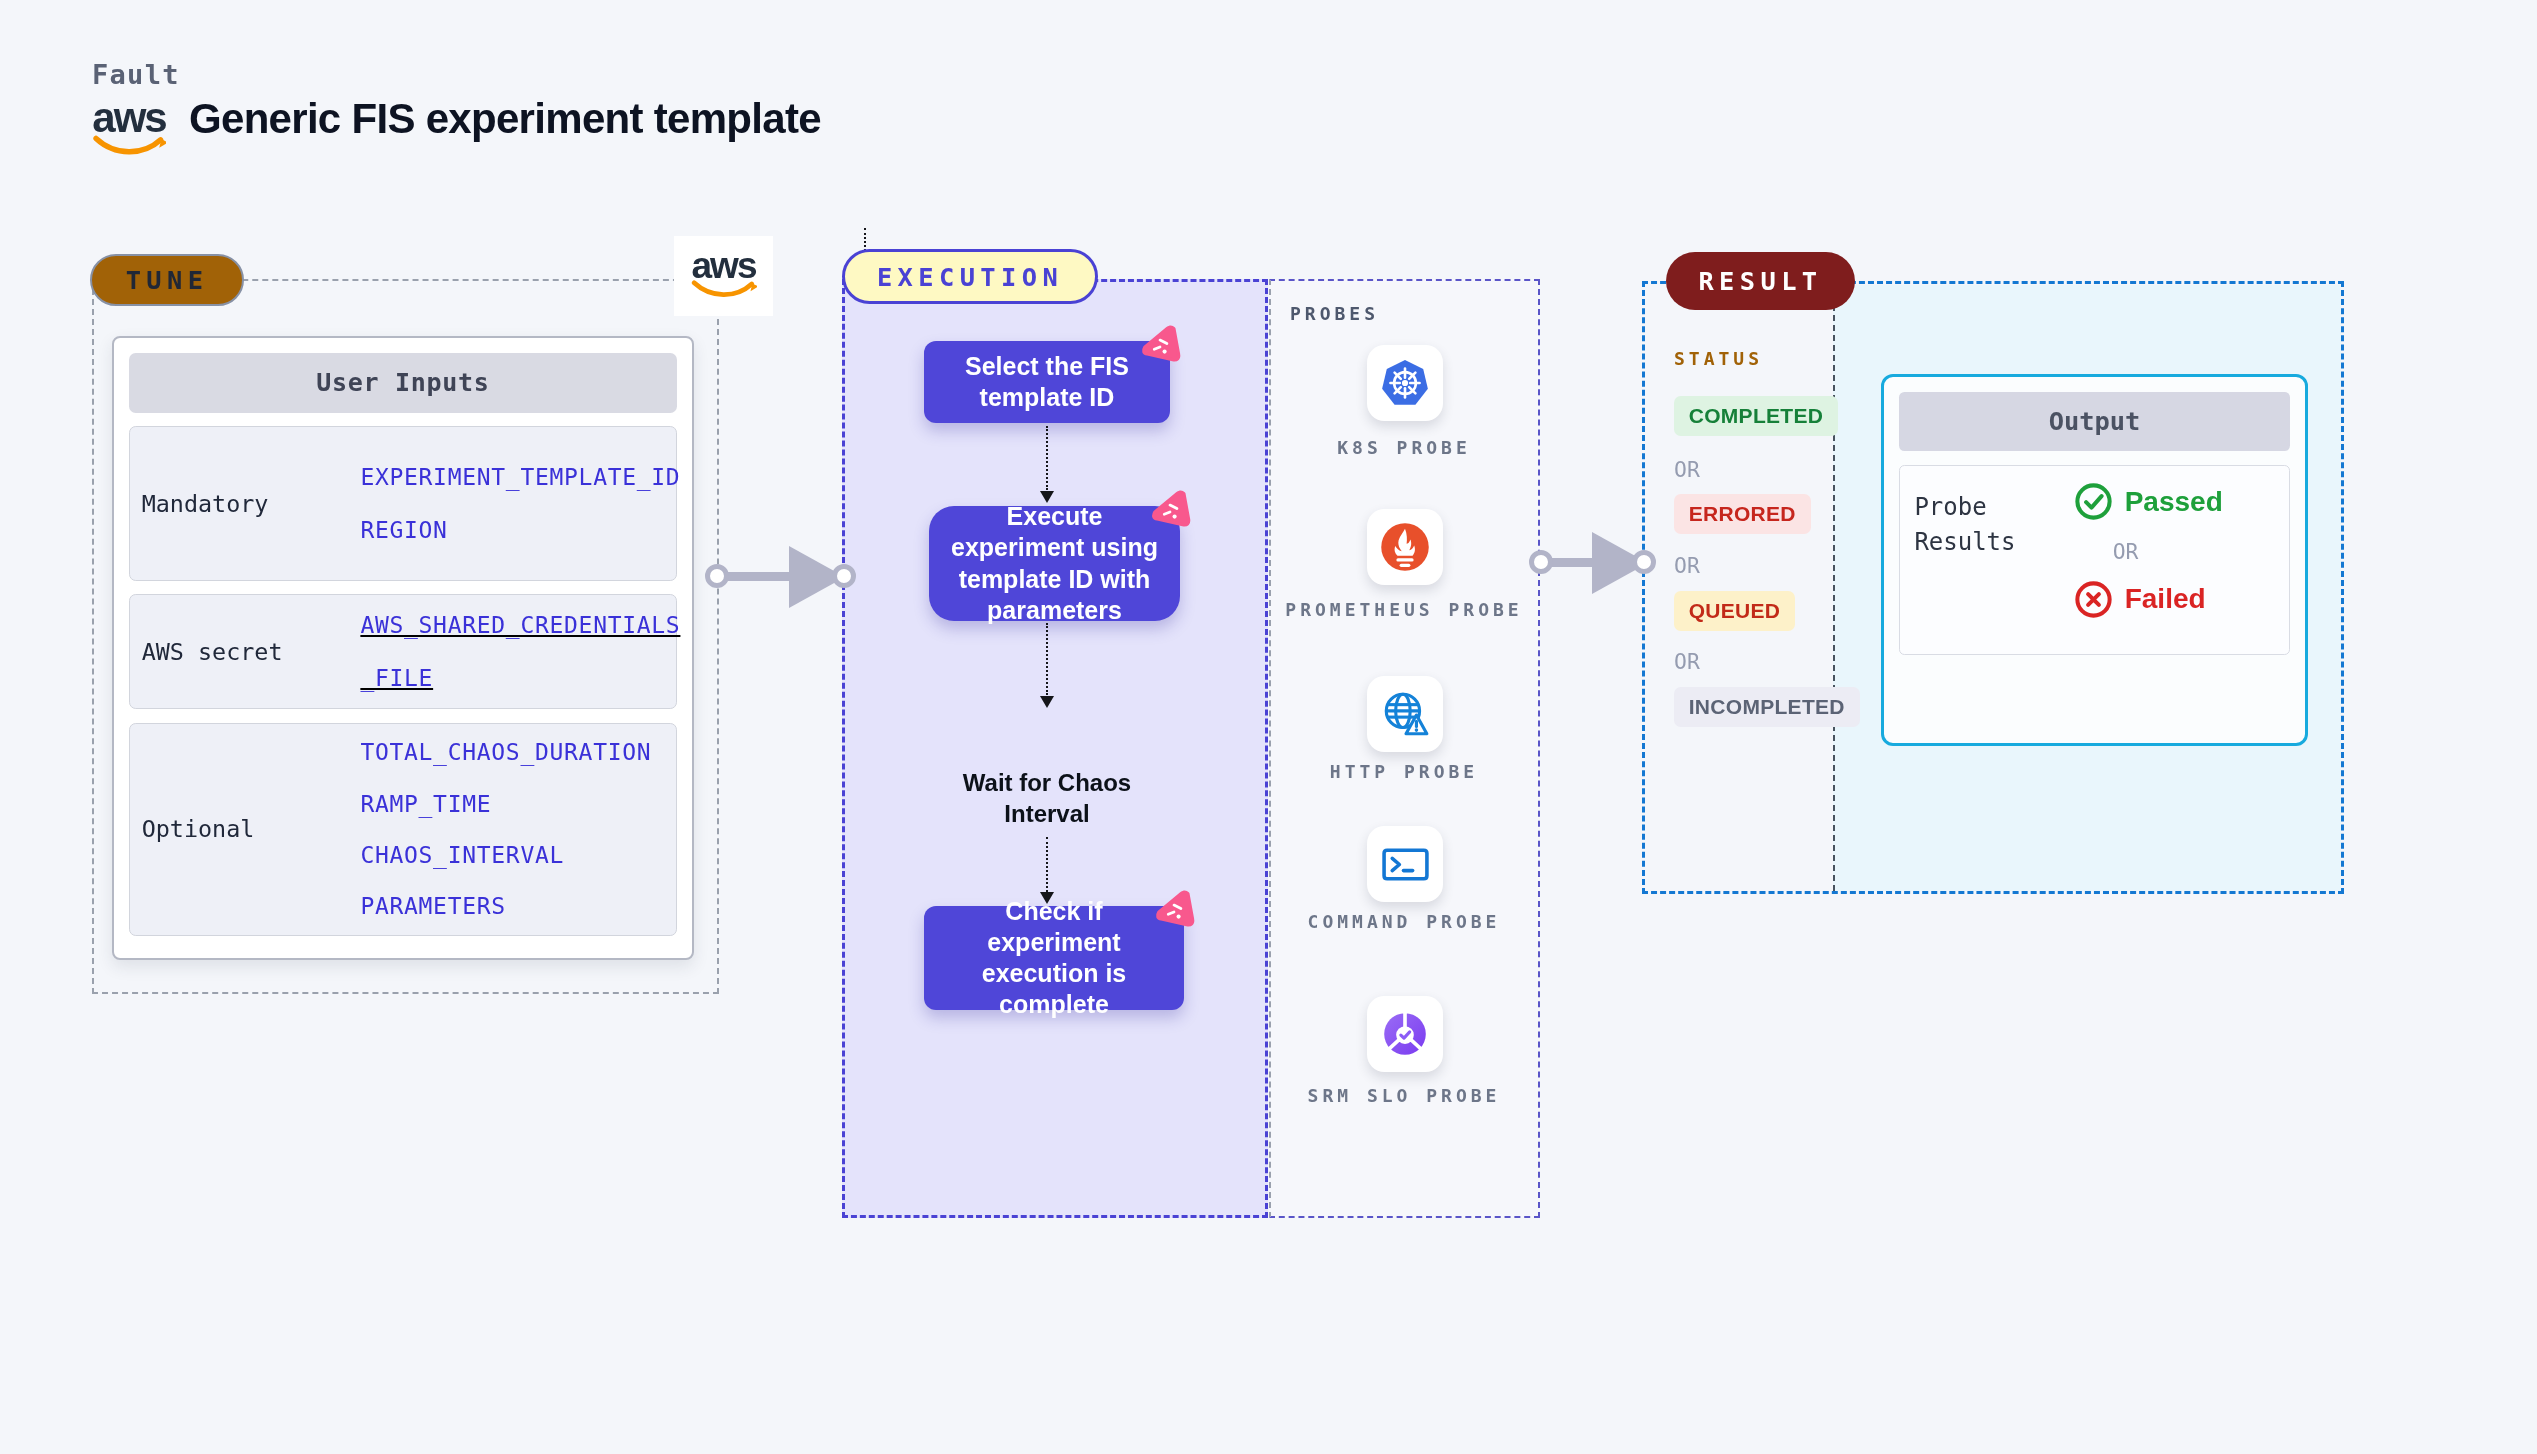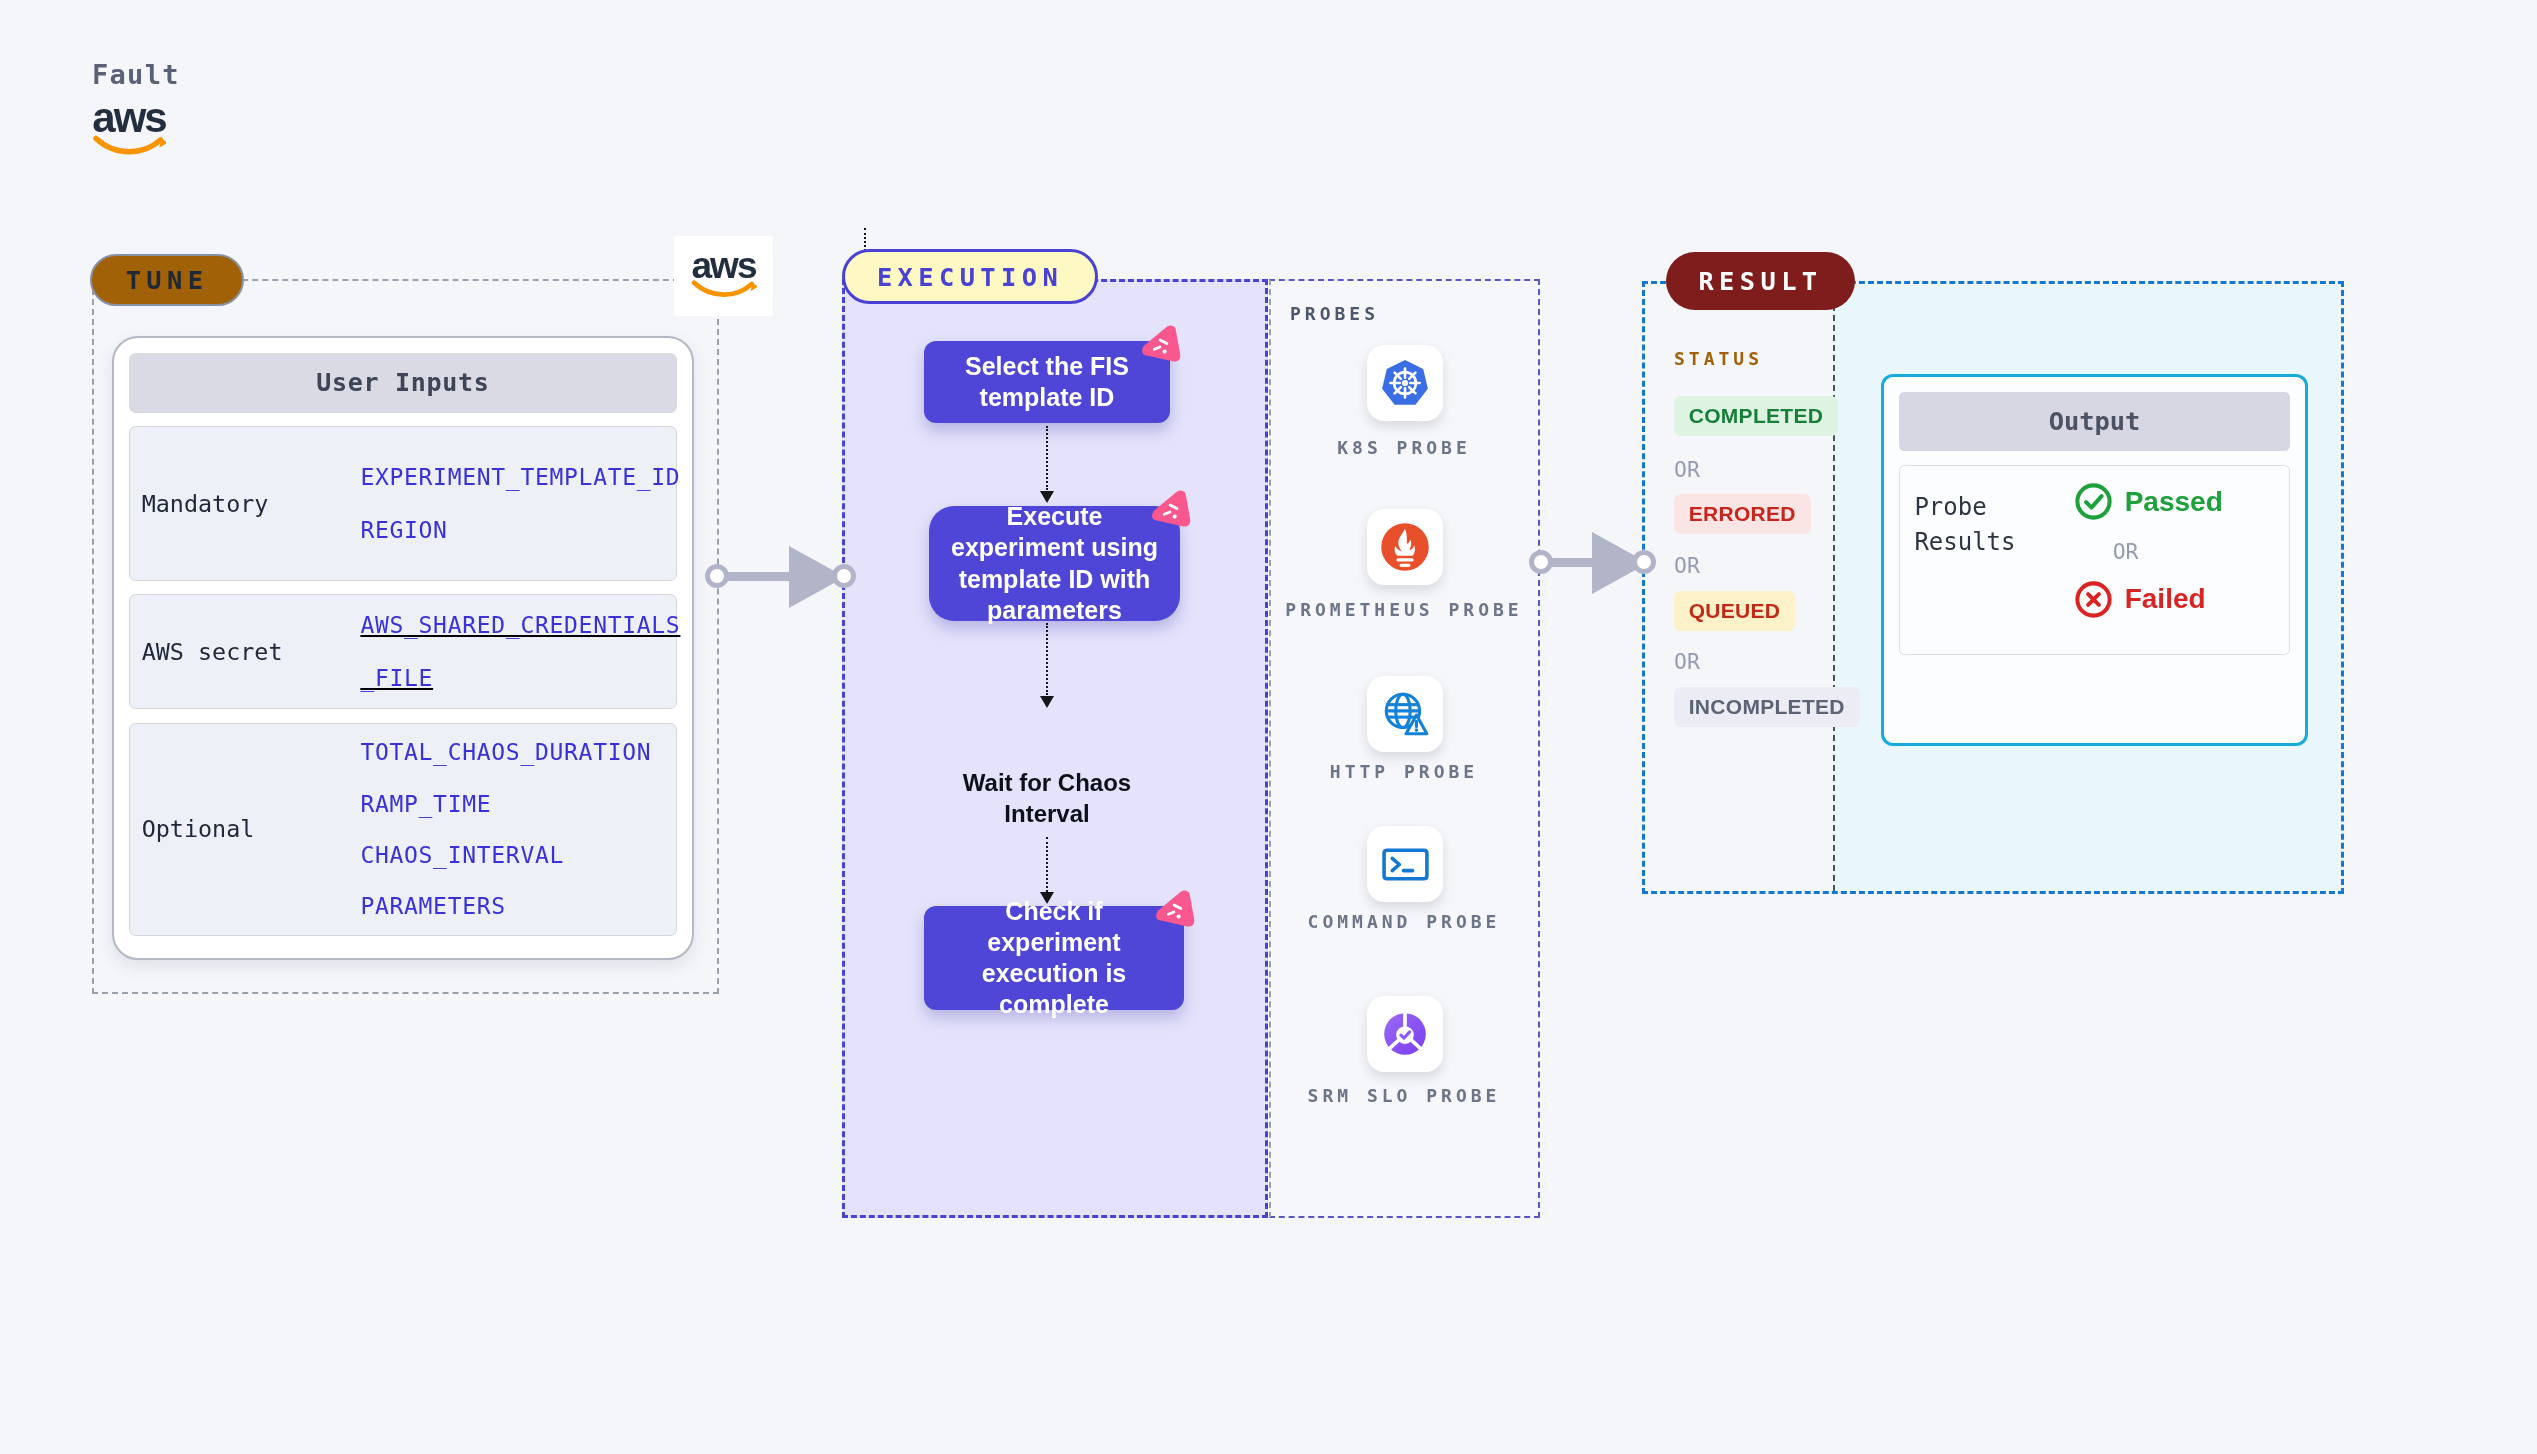--- a/index.html
+++ b/index.html
@@ -22,21 +22,21 @@
   
   .pill { border-radius:40px; display:flex; align-items:center; justify-content:center;
           font-weight:700; letter-spacing:5.4px; font-size:25.4px; }
   .tune-pill { left:90px; top:254px; width:154px; height:52px; background:#a16207; border:2.7px solid #8791a5; color:#202736; }
   .exec-pill { left:842px; top:249px; width:256px; height:55px; background:#fef9c3; border:3.3px solid #4a42d4; color:#4a42d4; z-index:6;text-align:right; }
   .result-pill { left:1666px; top:252px; width:189px; height:58px; background:#7f1d1d; border:none; color:#ffffff; z-index:6; }
 
   
   .tune-box { left:92px; top:279px; width:627px; height:715px; border:2.7px dashed #9aa1ad; z-index:1; }
   .tune-aws-patch { left:674px; top:236px; width:99px; height:80px; background:#ffffff; z-index:4; display:flex; align-items:center; justify-content:center; }
-  .ui-card { left:112px; top:336px; width:582px; height:624px; background:#ffffff; border:2.7px solid #b4b8c4; border-radius:26px;
+  .ui-card { left:112px; top:336px; width:582px; height:624px; background:#ffffff; border:2.7px solid #b4b8c4; border-radius:8px;
              box-shadow:0 6.7px 16px rgba(40,48,70,.10); z-index:2; padding:14.7px; }
   .ui-header { width:100%; height:60px; background:#d9dae3; border-radius:6.7px; display:flex; align-items:center; justify-content:center;
                font-size:25px; font-weight:700; color:#3f4456; letter-spacing:0.7px; }
   .ui-row { position:relative; width:100%; background:#eef0f7; border:1.3px solid #d2d5dd; border-radius:6.7px; margin-top:13.4px;
             display:flex; align-items:center; }
   .ui-row-label { position:absolute; left:12px; top:50%; transform:translateY(-50%); font-size:23.4px; color:#20283a; }
   .ui-values { margin-left:224px; display:flex; flex-direction:column; gap:27px; padding:28px 6.7px; }
   .ui-value { font-size:23px; color:#3a31d8; letter-spacing:0.7px; }
 
   
@@ -105,20 +105,21 @@
   <div class="abs" style="left:92px; top:100px;">
     <div class="aws-logo">
       <div class="aws-word" style="font-size:42px;">aws</div>
       <svg width="74" height="27" viewBox="0 0 110 40">
         <path d="M6 8 C 34 34, 76 34, 102 10" stroke="#f79400" stroke-width="8" fill="none" stroke-linecap="round"></path>
         <path d="M103 9 l-3 13 l13 -8 z" fill="#f79400"></path>
       </svg>
     </div>
   </div>
 
+  <div class="abs page-title">Generic FIS experiment template</div>
 
   <div class="abs tune-box"></div>
   <div class="abs pill mono tune-pill" style="z-index:6;">TUNE</div>
 
   <div class="abs tune-aws-patch">
     <div class="aws-logo">
       <div class="aws-word" style="font-size:37px;">aws</div>
       <svg width="67" height="24" viewBox="0 0 110 40">
         <path d="M6 8 C 34 34, 76 34, 102 10" stroke="#f79400" stroke-width="8" fill="none" stroke-linecap="round"></path>
         <path d="M103 9 l-3 13 l13 -8 z" fill="#f79400"></path>

